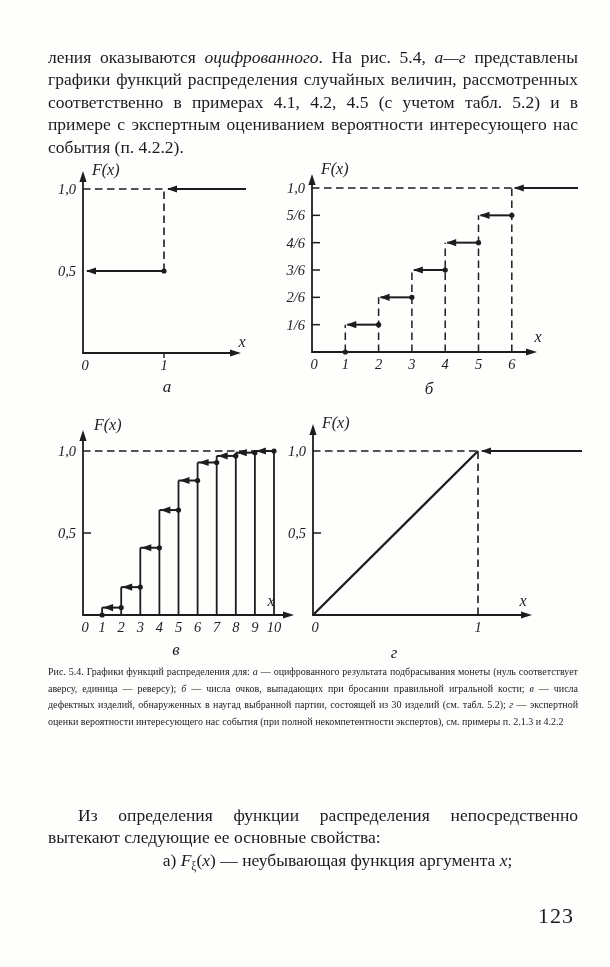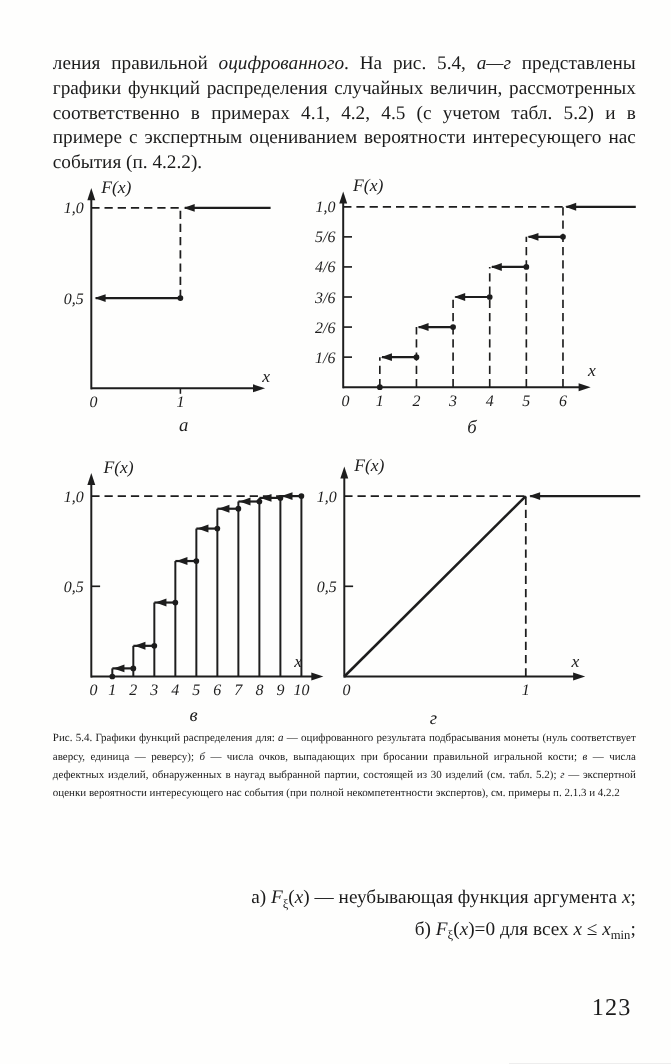--- a/index.html
+++ b/index.html
@@ -15,31 +15,31 @@
   #figure-svg{position:absolute;left:0;top:0;width:610px;height:967px;}
   .caption{
     position:absolute;left:48px;top:664px;width:530px;
     font-size:10px;line-height:16.6px;
   }
   .bottom-block{
     position:absolute;left:48px;top:804px;width:530px;
     font-size:17.5px;line-height:22.3px;
   }
   .lead{text-indent:30px;}
-  .item{padding-left:49px;text-align:right;}
+  .item{padding-left:49px;text-align:center;}
   .pageno{position:absolute;left:538px;top:903px;font-size:22px;letter-spacing:1px;}
   .it{font-style:italic;}
   .sb{font-size:11.5px;vertical-align:-4px;}
 </style>
 </head>
 <body>
 
 <div class="page">
 
-  <p class="para top-para"><span>ления правильной </span><span class="it">оцифрованного</span><span>. На рис. 5.4, </span><span class="it">а—г</span><span> представлены графики функций распределения случайных величин, рассмотренных соответственно в примерах 4.1, 4.2, 4.5 (с учетом табл. 5.2) и в примере с экспертным оцениванием вероятности интересующего нас события (п. 4.2.2).</span></p>
+  <p class="para top-para"><span>ления оказываются </span><span class="it">оцифрованного</span><span>. На рис. 5.4, </span><span class="it">а—г</span><span> представлены графики функций распределения случайных величин, рассмотренных соответственно в примерах 4.1, 4.2, 4.5 (с учетом табл. 5.2) и в примере с экспертным оцениванием вероятности интересующего нас события (п. 4.2.2).</span></p>
 
   <svg id="figure-svg" viewBox="0 0 610 967">
       <g>
         <line x1="83" y1="354" x2="83" y2="180" stroke="#1d1d1d" stroke-width="1.8"></line>
         <polygon points="83,171 79.4,182 86.6,182" fill="#1d1d1d"></polygon>
         <line x1="83" y1="353" x2="231" y2="353" stroke="#1d1d1d" stroke-width="1.8"></line>
         <polygon points="241,353 230,349.4 230,356.6" fill="#1d1d1d"></polygon>
         <text x="92" y="175" fill="#1d1d1d" font-size="16" text-anchor="start" font-style="italic" font-family="&quot;Liberation Serif&quot;, serif">F(x)</text>
         <text x="242" y="347" fill="#1d1d1d" font-size="16" text-anchor="middle" font-style="italic" font-family="&quot;Liberation Serif&quot;, serif">x</text>
         <text x="167" y="392" fill="#1d1d1d" font-size="17" text-anchor="middle" font-style="italic" font-family="&quot;Liberation Serif&quot;, serif">а</text>
@@ -187,19 +187,19 @@
         <line x1="478" y1="615" x2="478" y2="451" stroke="#1d1d1d" stroke-width="1.6" stroke-dasharray="7.5 4.5"></line>
         <line x1="313" y1="615" x2="478" y2="451" stroke="#1d1d1d" stroke-width="2.3"></line>
         <line x1="582" y1="451" x2="482" y2="451" stroke="#1d1d1d" stroke-width="2"></line>
         <polygon points="481,451 491,447.4 491,454.6" fill="#1d1d1d"></polygon>
       </g>
     </svg>
 
   <p class="para caption"><span>Рис. 5.4. Графики функций распределения для: </span><span class="it">а</span><span> — оцифрованного результата подбрасывания монеты (нуль соответствует аверсу, единица — реверсу); </span><span class="it">б</span><span> — числа очков, выпадающих при бросании правильной игральной кости; </span><span class="it">в</span><span> — числа дефектных изделий, обнаруженных в наугад выбранной партии, состоящей из 30 изделий (см. табл. 5.2); </span><span class="it">г</span><span> — экспертной оценки вероятности интересующего нас события (при полной некомпетентности экспертов), см. примеры п. 2.1.3 и 4.2.2</span></p>
 
   <div class="bottom-block">
+    <p class="para lead"><span>Из определения функции распределения непосредственно вытекают следующие ее основные свойства:</span></p>
     <p class="para item"><span>а) </span><span class="it">F</span><span class="sb">ξ</span><span>(</span><span class="it">x</span><span>) — неубывающая функция аргумента </span><span class="it">x</span><span>;</span></p>
-    <p class="para item"><span>б) </span><span class="it">F</span><span class="sb">ξ</span><span>(</span><span class="it">x</span><span>)=0 для всех </span><span class="it">x</span><span> ≤ </span><span class="it">x</span><span class="sb">min</span><span>;</span></p>
   </div>
 
   <div class="pageno">123</div>
 
 </div>
 
 </body></html>

